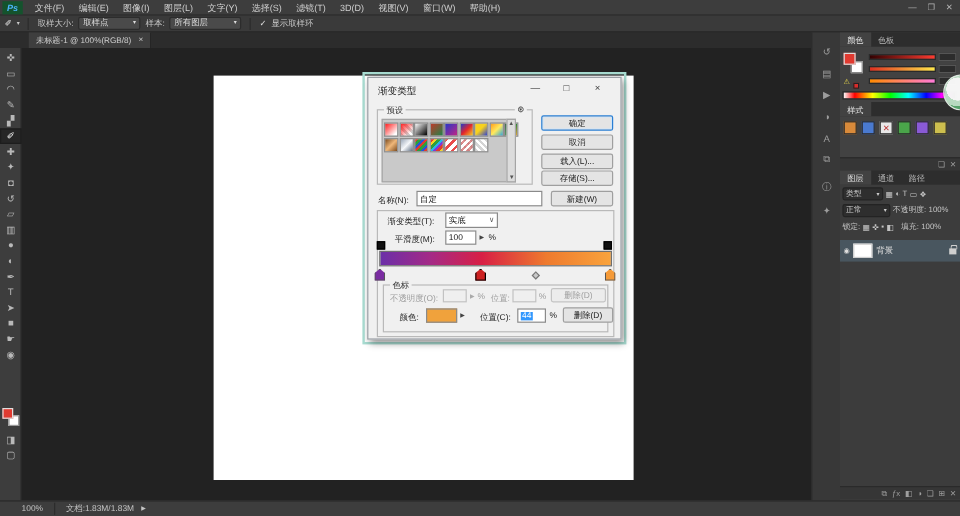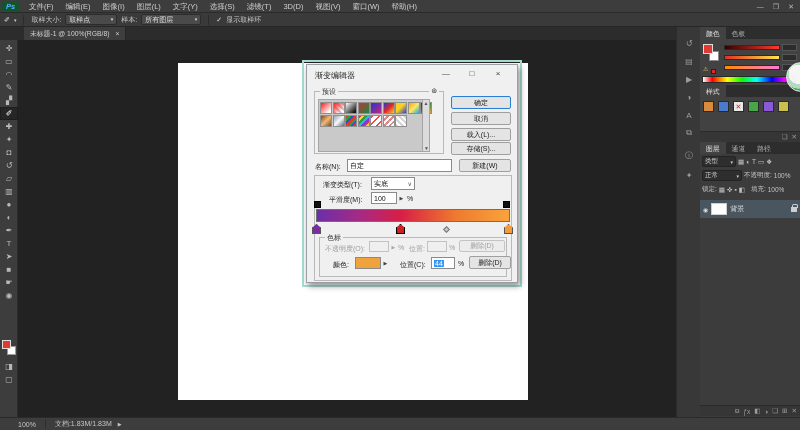--- a/index.html
+++ b/index.html
@@ -189,21 +189,21 @@
     <div class="tool" style="top:333px">
         <span>▢</span>
       </div>
   </div>
 
   <div class="abs canvas"></div>
   <div class="abs doc"></div>
   <div class="abs tealbox"></div>
 
   <div class="abs dialog">
-    <div class="dlg-title">渐变编辑器</div>
+    <div class="dlg-title">渐变类型</div>
     <div class="dlg-ctl" style="left:132px;">—</div>
     <div class="dlg-ctl" style="left:158px;">□</div>
     <div class="dlg-ctl" style="left:184px;">×</div>
 
     <div class="gbox" style="left:7px;top:26px;width:130px;height:63px;">
       <span class="gleg">预设</span>
       <span class="gleg" style="left:auto;right:4px;">⊛</span>
       <div class="tilearea">
         <div class="tile" style="left: 1px; top: 2px; background: linear-gradient(135deg, rgb(255, 26, 26) 0%, rgb(255, 255, 255) 85%);"></div>
         <div class="tile" style="left: 13.5px; top: 2px; background: linear-gradient(135deg, rgb(255, 26, 26) 0%, rgba(255, 26, 26, 0) 80%), repeating-linear-gradient(45deg, rgb(207, 207, 207) 0px, rgb(207, 207, 207) 2px, rgb(255, 255, 255) 2px, rgb(255, 255, 255) 4px);"></div>

